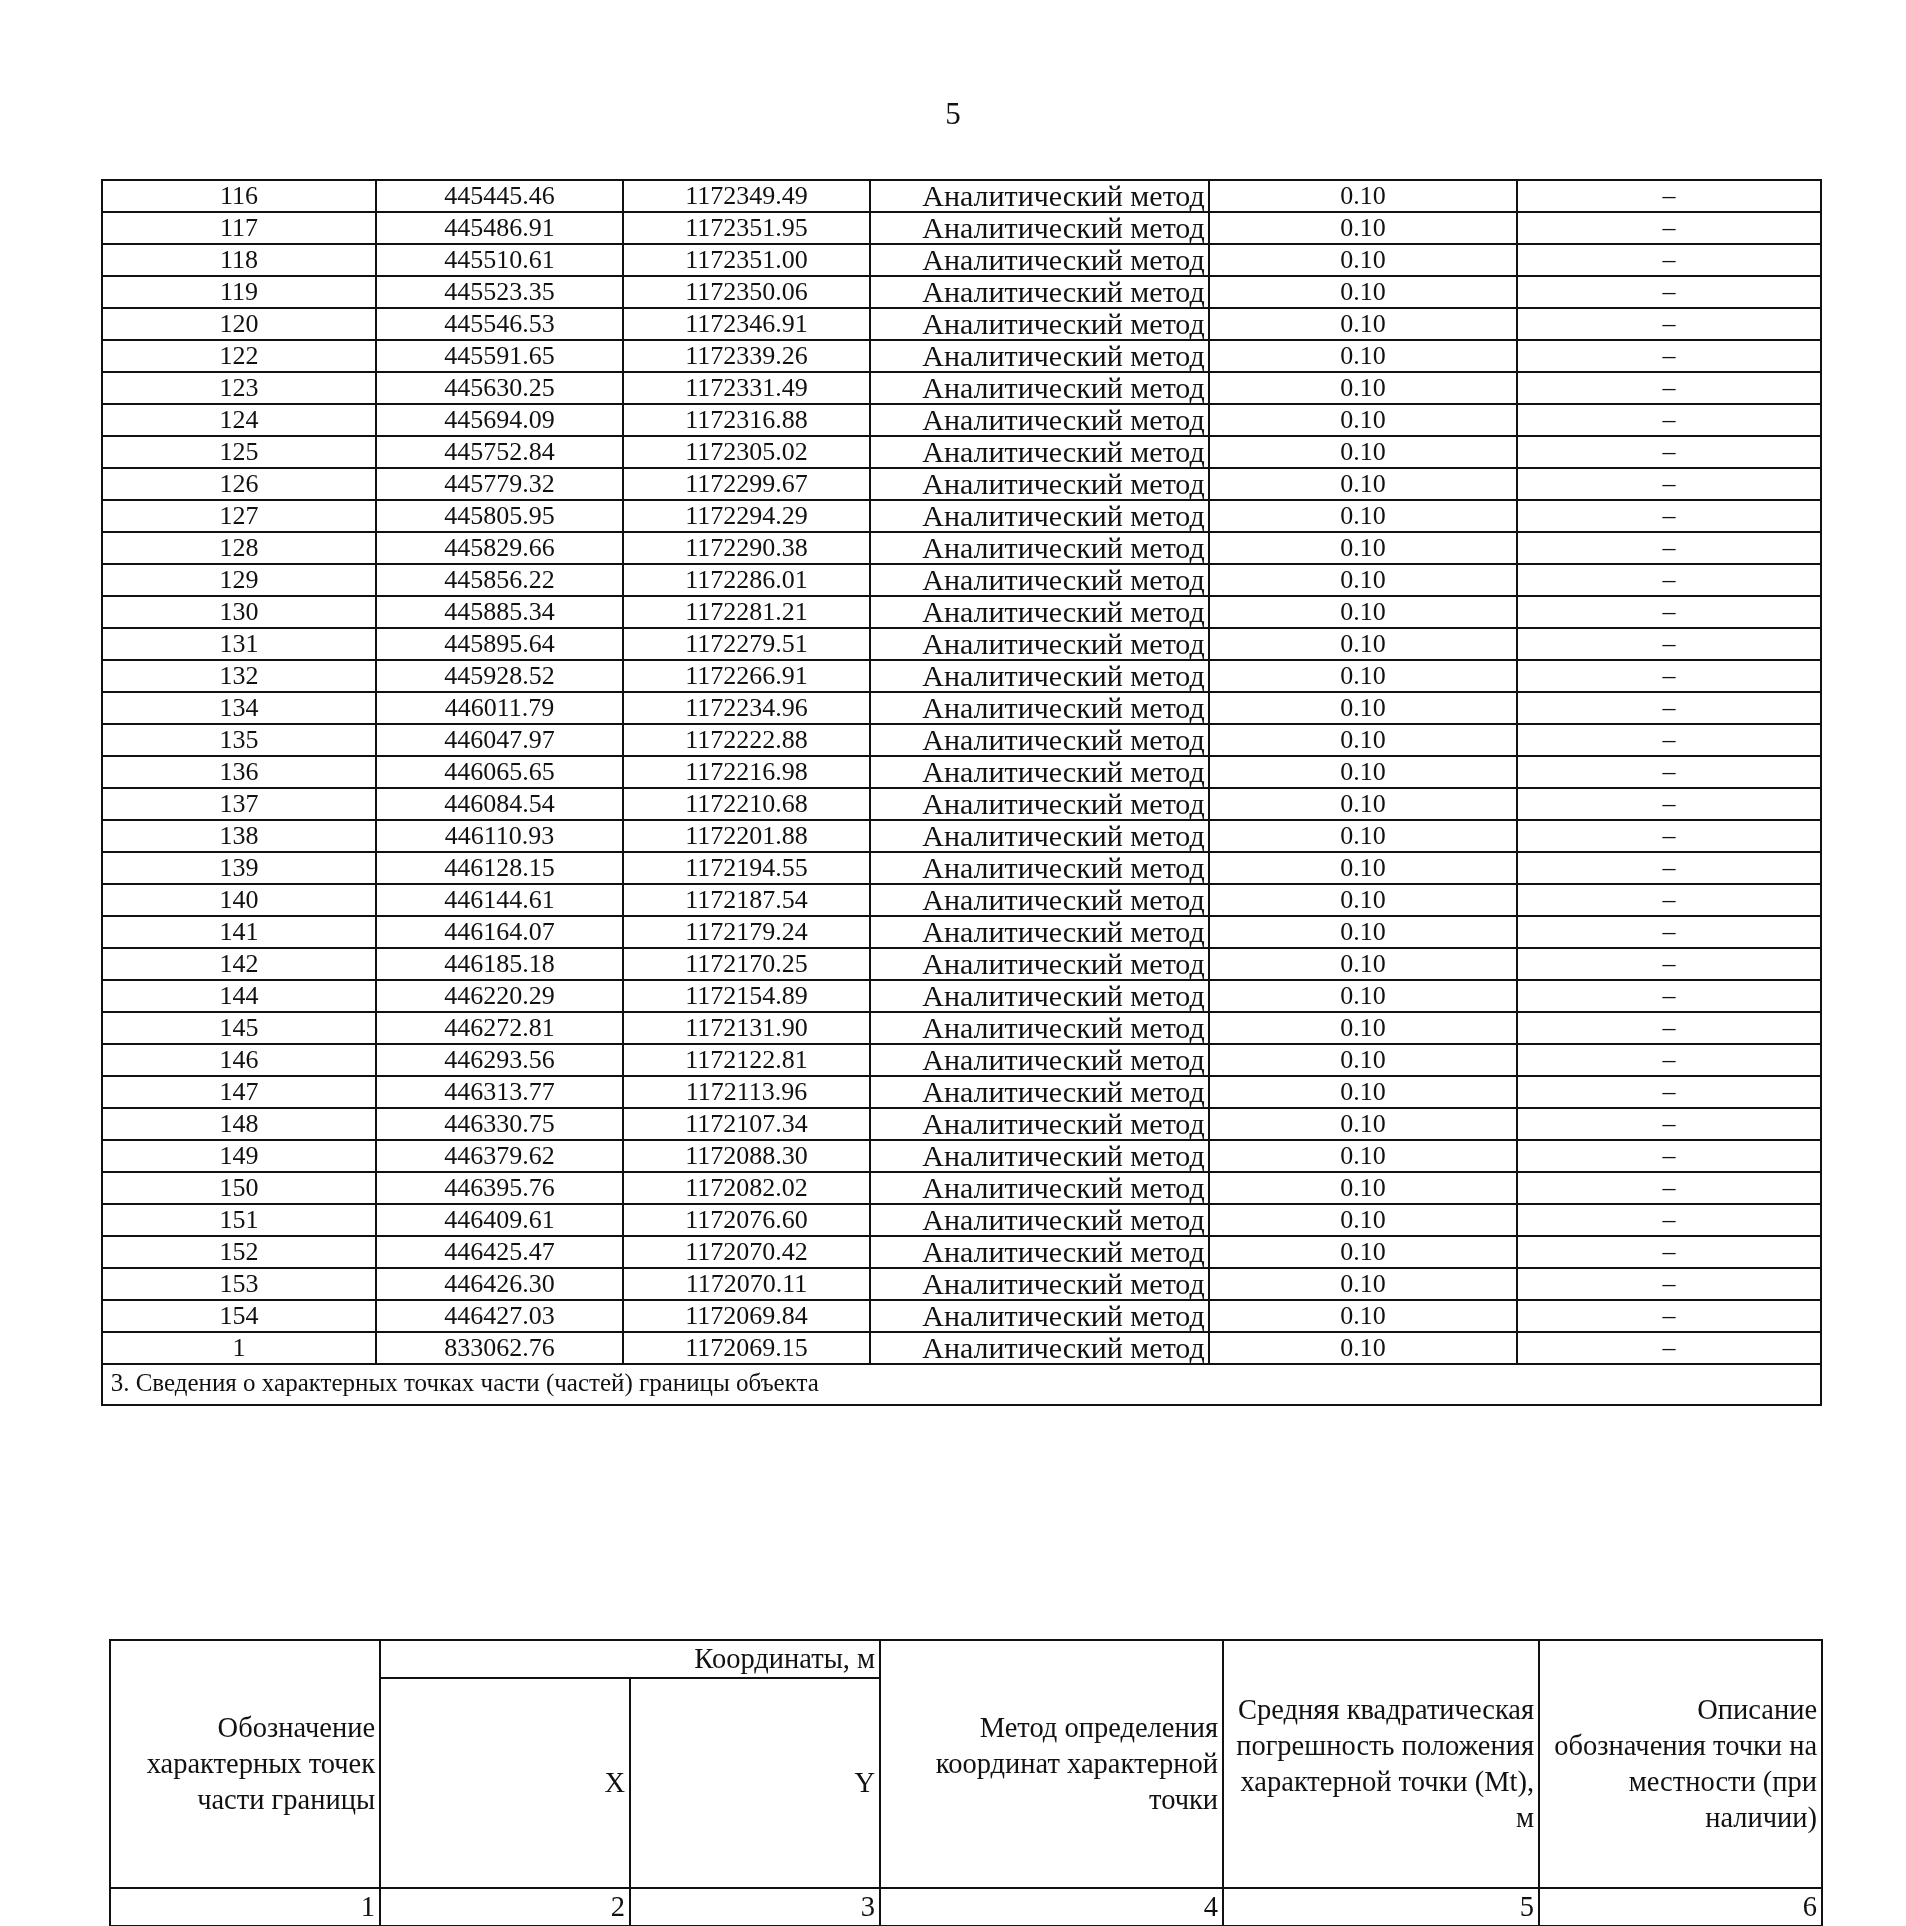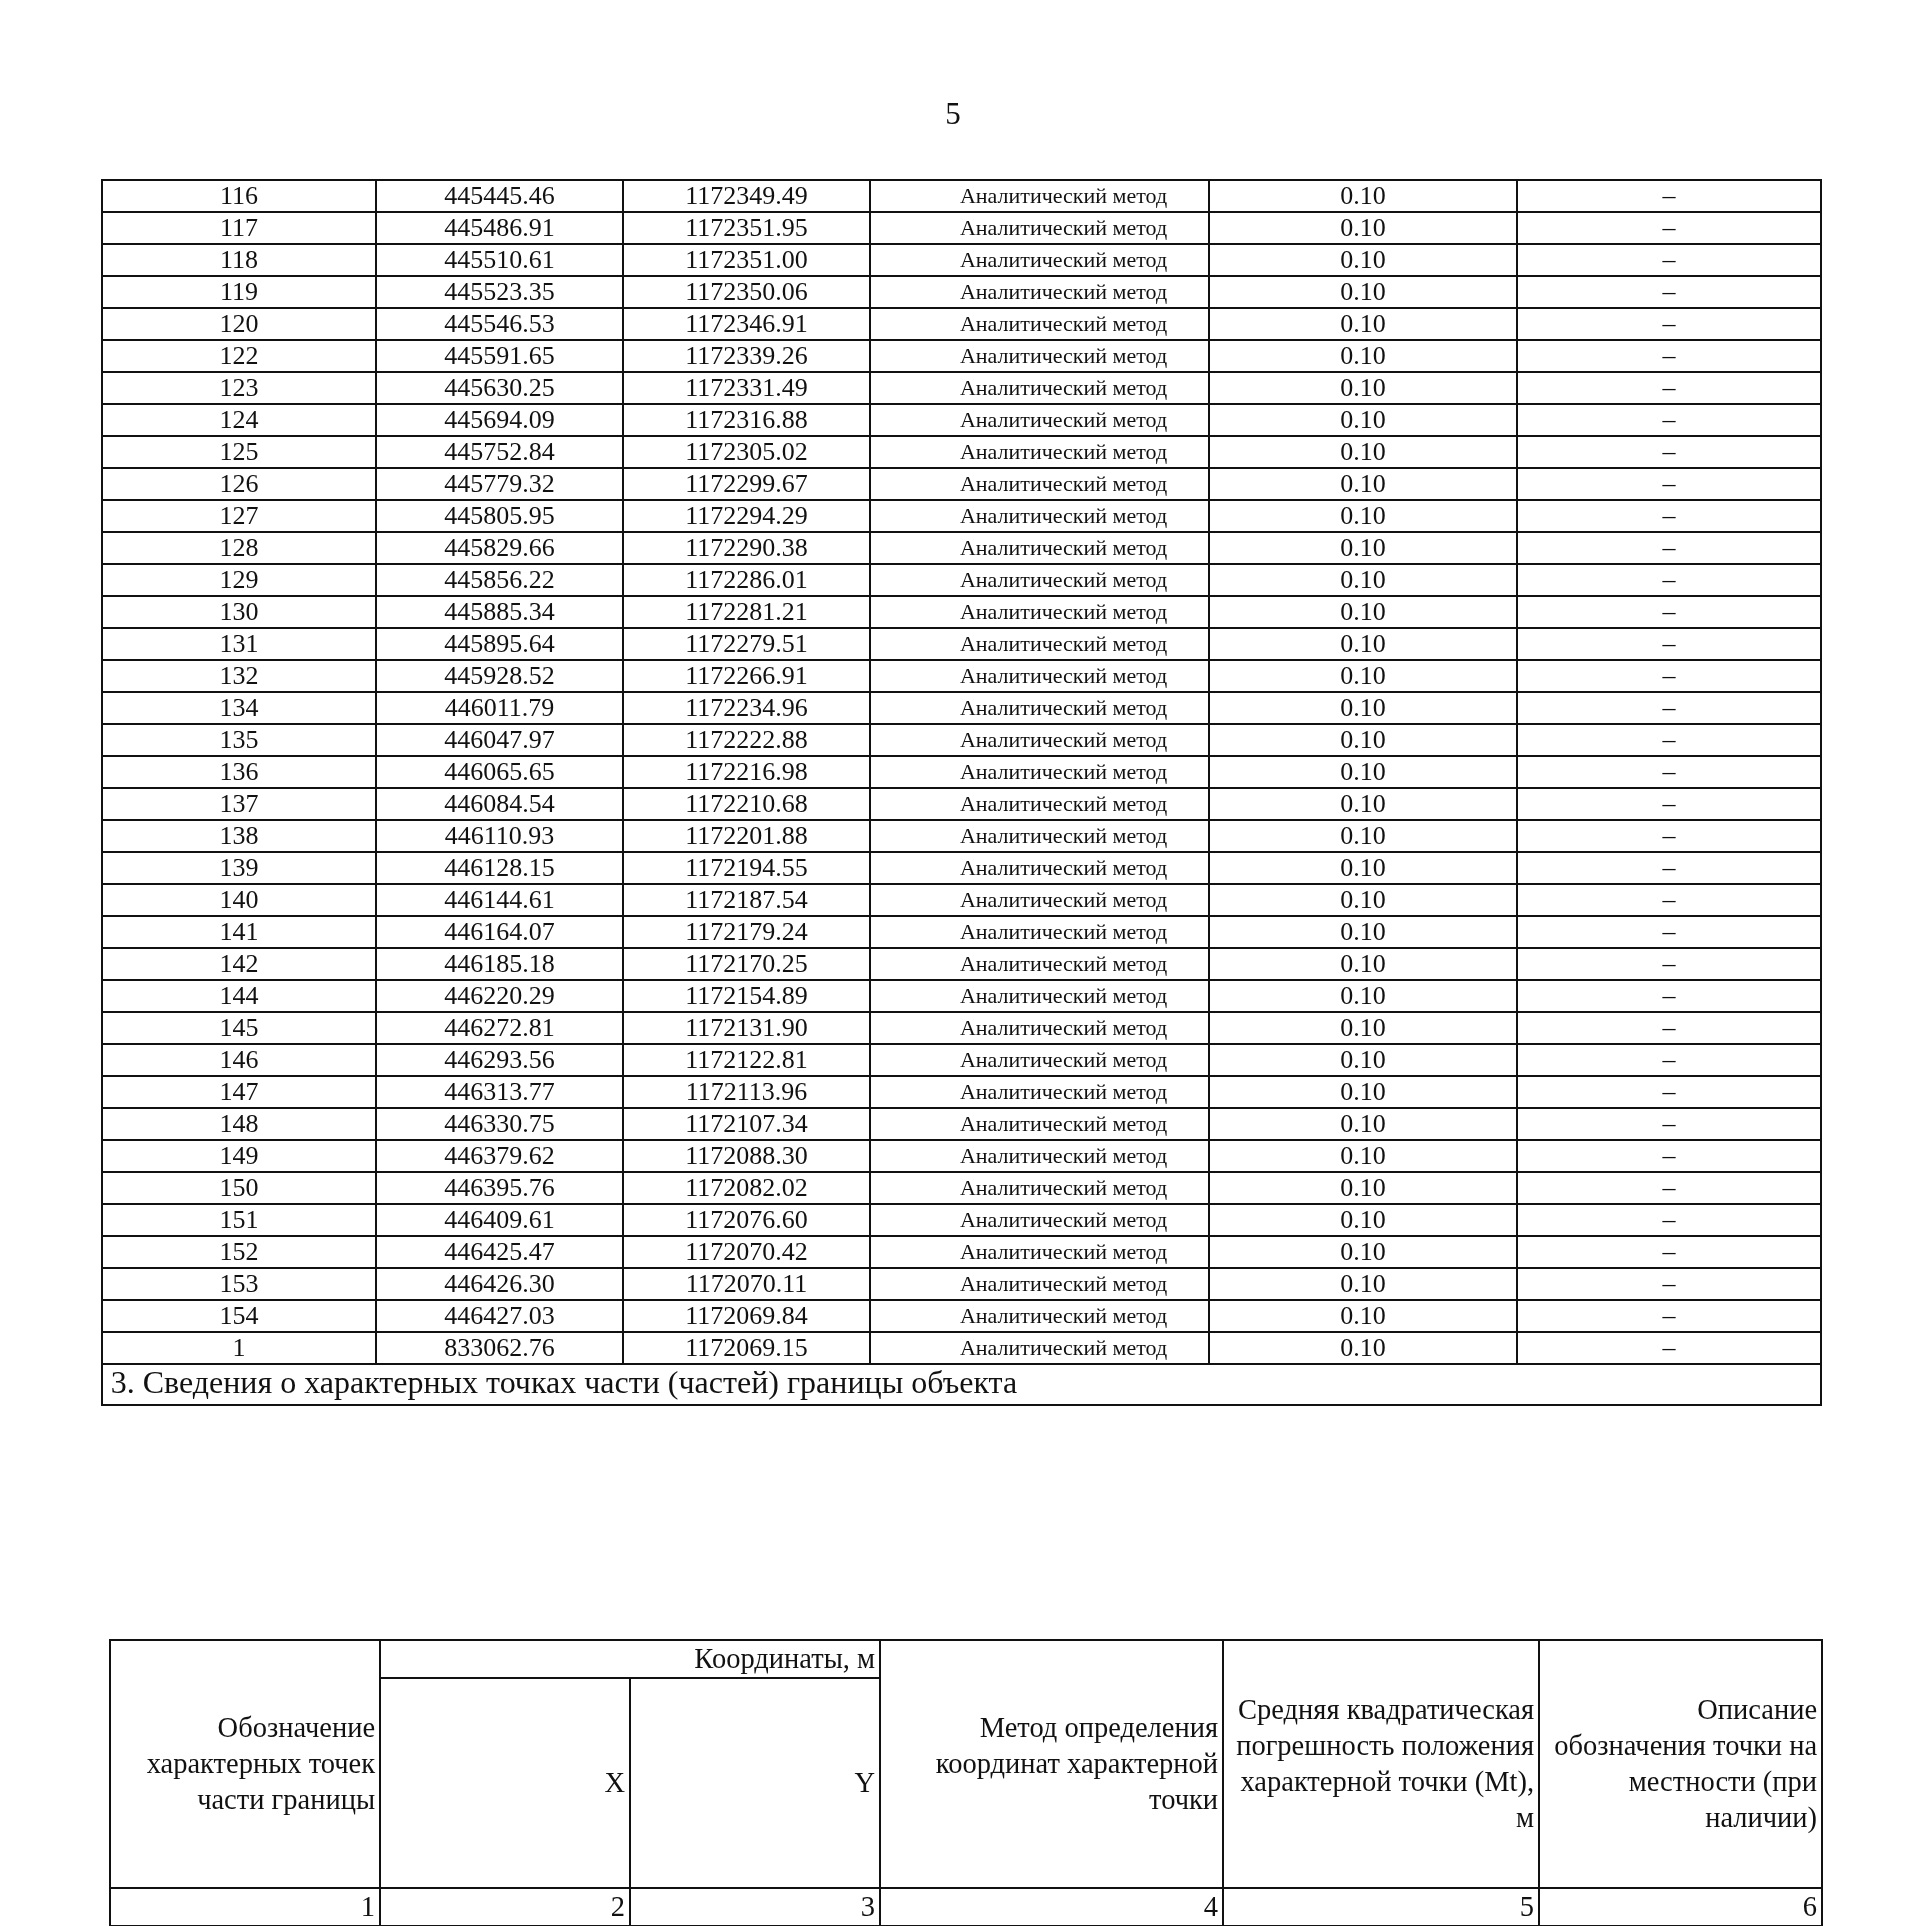--- a/index.html
+++ b/index.html
@@ -1,21 +1,21 @@
 <!DOCTYPE html>
 <html style="font-size:6.2px"><head>
 <meta charset="utf-8">
 <style>
   html, body { margin: 0; padding: 0; background: #ffffff; }
   body { width: 1906px; height: 2710px; position: relative; font-family: "Liberation Serif", serif; color: #111; }
   .page-num { position: absolute; left: 0; width: 1906px; top: 96px; text-align: center; font-size: 31px; }
   table.t1 { position: absolute; left: 101px; top: 179px; width: 1718px; border-collapse: collapse; table-layout: fixed; }
   table.t1 td { border: 2.3px solid #111; height: 30px; padding: 0; text-align: center; font-size: 26px; line-height: 30px; white-space: nowrap; overflow: hidden; }
-  table.t1 td.method { font-size: 22px; padding-left: 48px; }
-  table.t1 td.section { text-align: left; padding-left: 7.7px; font-size: 32px; height: 39px; vertical-align: top; line-height: 35px; }
+  table.t1 td.method { font-size: 30px; padding-left: 48px; }
+  table.t1 td.section { text-align: left; padding-left: 7.7px; font-size: 25px; height: 39px; vertical-align: top; line-height: 35px; }
   table.t2 { position: absolute; left: 109px; top: 1639px; width: 1712px; border-collapse: collapse; table-layout: fixed; }
   table.t2 td { border: 2.3px solid #111; text-align: right; font-size: 28.5px; line-height: 36px; padding: 0 3.9px; vertical-align: middle; }
   table.t2 tr.hdr td { height: 31px; }
   table.t2 tr.nums td { height: 35px; }
 </style>
 </head>
 <body>
 
 <div class="page-num">5</div>
 

